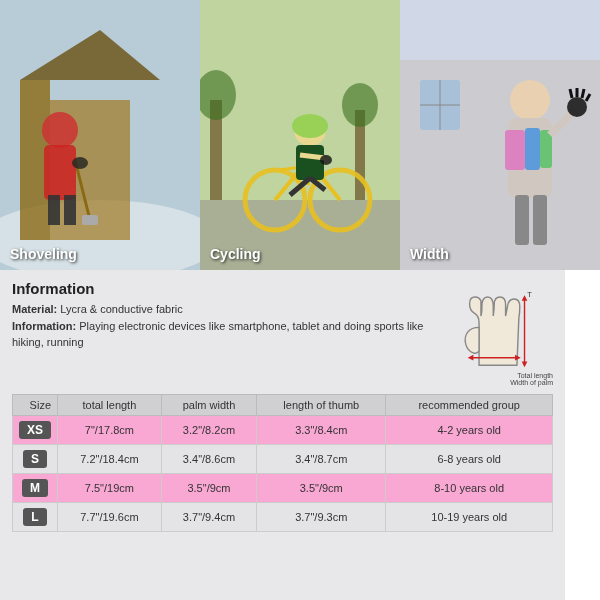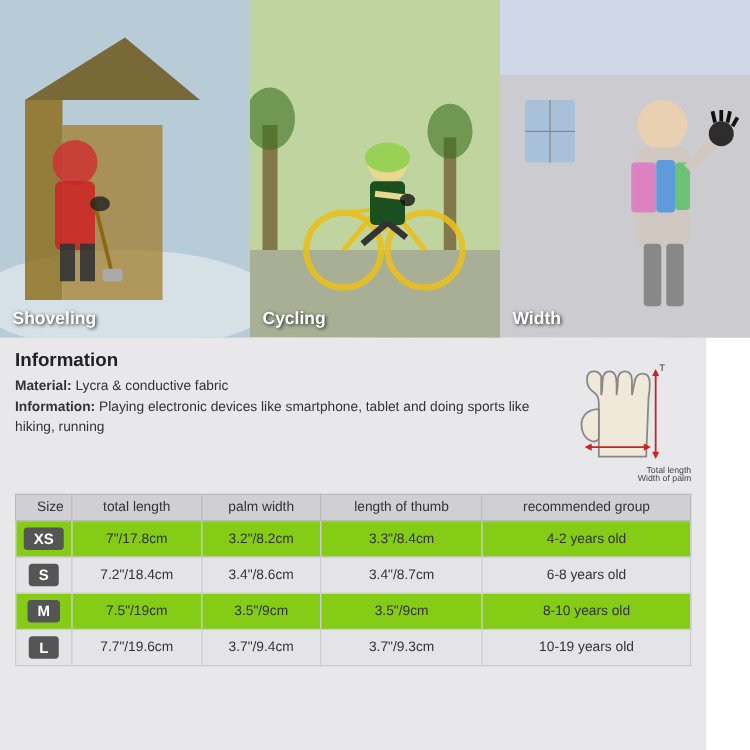--- a/index.html
+++ b/index.html
@@ -104,21 +104,21 @@
       color: #333;
       border: 1px solid #bbb;
       text-align: center;
     }
 
     .size-table td {
       padding: 5px 6px;
       border: 1px solid #ccc;
       text-align: center;
       color: #333;
-      background: #84cc16;
+      background: #f9a8d4;
     }
 
     .size-table tr:nth-child(even) td {
       background: #e4e4e6;
     }
 
     .size-badge {
       display: inline-block;
       background: #555;
       color: white;

